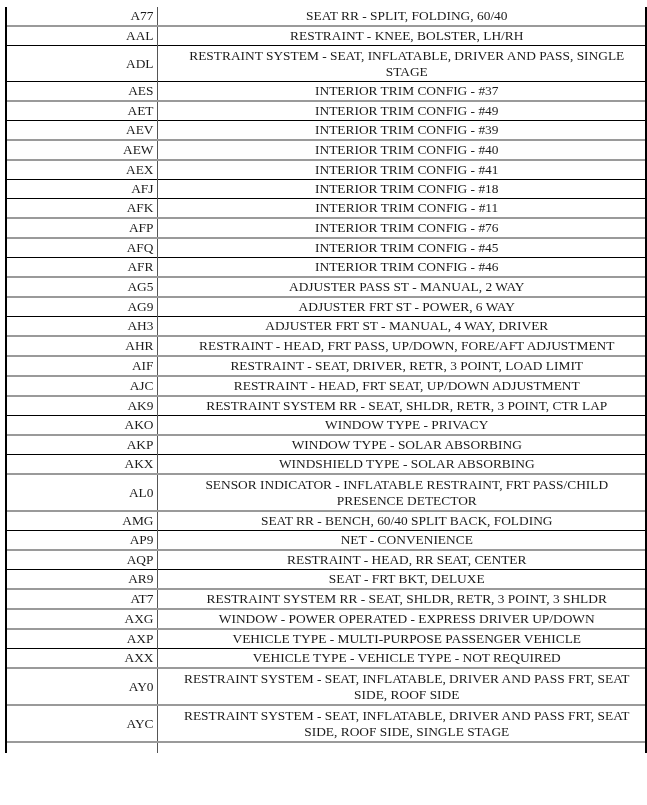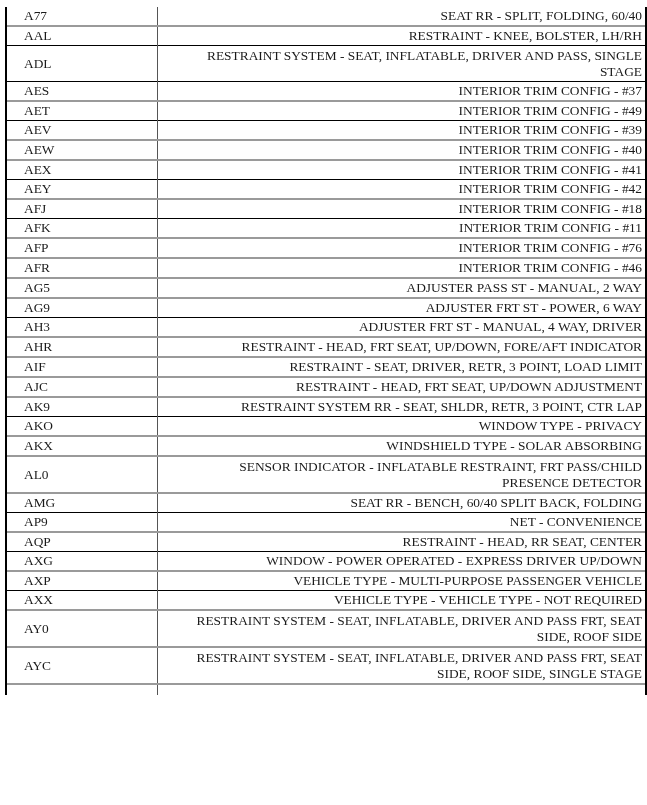--- a/index.html
+++ b/index.html
@@ -7,22 +7,22 @@
   .tbl-wrap {
     position: absolute; left: 5px; top: 7px; width: 638px;
     border-left: 2px solid #000; border-right: 2px solid #000;
   }
   table { border-collapse: collapse; width: 100%; table-layout: fixed;
     font-family: "Liberation Serif", "DejaVu Serif", serif; font-size: 13.4px; color: #1a1a1a; }
   col.c1 { width: 150px; }
   td { padding: 0 3px; line-height: 15.6px; vertical-align: middle; }
   tr { border-bottom: 1.5px solid #000; }
   tr.gray { border-bottom: 2px solid #9a9a9a; }
-  td.code { text-align: left; border-right: 1px solid #555; height: 18px; padding-left: 17px; }
-  td.desc { text-align: right; padding-left: 14px; margin-top: 19px; }
+  td.code { text-align: right; border-right: 1px solid #555; height: 18px; padding-left: 17px; }
+  td.desc { text-align: center; padding-left: 14px; margin-top: 19px; }
   tr.dbl td.code { height: 35px; }
   tr.empty td { height: 10px; }
   tr.empty { border-bottom: none; }
 </style>
 </head>
 <body>
 
 <div class="tbl-wrap">
   <table>
     <colgroup>
@@ -55,91 +55,103 @@
           <td class="desc">INTERIOR TRIM CONFIG - #39</td>
         </tr>
         <tr class="gray">
           <td class="code">AEW</td>
           <td class="desc">INTERIOR TRIM CONFIG - #40</td>
         </tr>
         <tr>
           <td class="code">AEX</td>
           <td class="desc">INTERIOR TRIM CONFIG - #41</td>
         </tr>
-        <tr class="gray">
-          <td class="code">AEY</td>
-          <td class="desc">INTERIOR TRIM CONFIG - #42</td>
-        </tr>
         <tr>
           <td class="code">AFJ</td>
           <td class="desc">INTERIOR TRIM CONFIG - #18</td>
         </tr>
         <tr class="gray">
           <td class="code">AFK</td>
           <td class="desc">INTERIOR TRIM CONFIG - #11</td>
         </tr>
         <tr class="gray">
           <td class="code">AFP</td>
           <td class="desc">INTERIOR TRIM CONFIG - #76</td>
+        </tr>
+        <tr>
+          <td class="code">AFQ</td>
+          <td class="desc">INTERIOR TRIM CONFIG - #45</td>
         </tr>
         <tr class="gray">
           <td class="code">AFR</td>
           <td class="desc">INTERIOR TRIM CONFIG - #46</td>
         </tr>
         <tr class="gray">
           <td class="code">AG5</td>
           <td class="desc">ADJUSTER PASS ST - MANUAL, 2 WAY</td>
         </tr>
         <tr>
           <td class="code">AG9</td>
           <td class="desc">ADJUSTER FRT ST - POWER, 6 WAY</td>
         </tr>
         <tr class="gray">
           <td class="code">AH3</td>
           <td class="desc">ADJUSTER FRT ST - MANUAL, 4 WAY, DRIVER</td>
         </tr>
         <tr class="gray">
           <td class="code">AHR</td>
-          <td class="desc">RESTRAINT - HEAD, FRT SEAT, UP/DOWN, FORE/AFT INDICATOR</td>
+          <td class="desc">RESTRAINT - HEAD, FRT PASS, UP/DOWN, FORE/AFT ADJUSTMENT</td>
         </tr>
         <tr class="gray">
           <td class="code">AIF</td>
           <td class="desc">RESTRAINT - SEAT, DRIVER, RETR, 3 POINT, LOAD LIMIT</td>
         </tr>
         <tr class="gray">
           <td class="code">AJC</td>
           <td class="desc">RESTRAINT - HEAD, FRT SEAT, UP/DOWN ADJUSTMENT</td>
         </tr>
         <tr>
           <td class="code">AK9</td>
           <td class="desc">RESTRAINT SYSTEM RR - SEAT, SHLDR, RETR, 3 POINT, CTR LAP</td>
         </tr>
         <tr class="gray">
           <td class="code">AKO</td>
           <td class="desc">WINDOW TYPE - PRIVACY</td>
+        </tr>
+        <tr>
+          <td class="code">AKP</td>
+          <td class="desc">WINDOW TYPE - SOLAR ABSORBING</td>
         </tr>
         <tr class="gray">
           <td class="code">AKX</td>
           <td class="desc">WINDSHIELD TYPE - SOLAR ABSORBING</td>
         </tr>
         <tr class="gray dbl">
           <td class="code">AL0</td>
           <td class="desc">SENSOR INDICATOR - INFLATABLE RESTRAINT, FRT PASS/CHILD PRESENCE DETECTOR</td>
         </tr>
         <tr>
           <td class="code">AMG</td>
           <td class="desc">SEAT RR - BENCH, 60/40 SPLIT BACK, FOLDING</td>
         </tr>
         <tr class="gray">
           <td class="code">AP9</td>
           <td class="desc">NET - CONVENIENCE</td>
         </tr>
         <tr>
           <td class="code">AQP</td>
           <td class="desc">RESTRAINT - HEAD, RR SEAT, CENTER</td>
+        </tr>
+        <tr class="gray">
+          <td class="code">AR9</td>
+          <td class="desc">SEAT - FRT BKT, DELUXE</td>
+        </tr>
+        <tr class="gray">
+          <td class="code">AT7</td>
+          <td class="desc">RESTRAINT SYSTEM RR - SEAT, SHLDR, RETR, 3 POINT, 3 SHLDR</td>
         </tr>
         <tr class="gray">
           <td class="code">AXG</td>
           <td class="desc">WINDOW - POWER OPERATED - EXPRESS DRIVER UP/DOWN</td>
         </tr>
         <tr>
           <td class="code">AXP</td>
           <td class="desc">VEHICLE TYPE - MULTI-PURPOSE PASSENGER VEHICLE</td>
         </tr>
         <tr class="gray">

